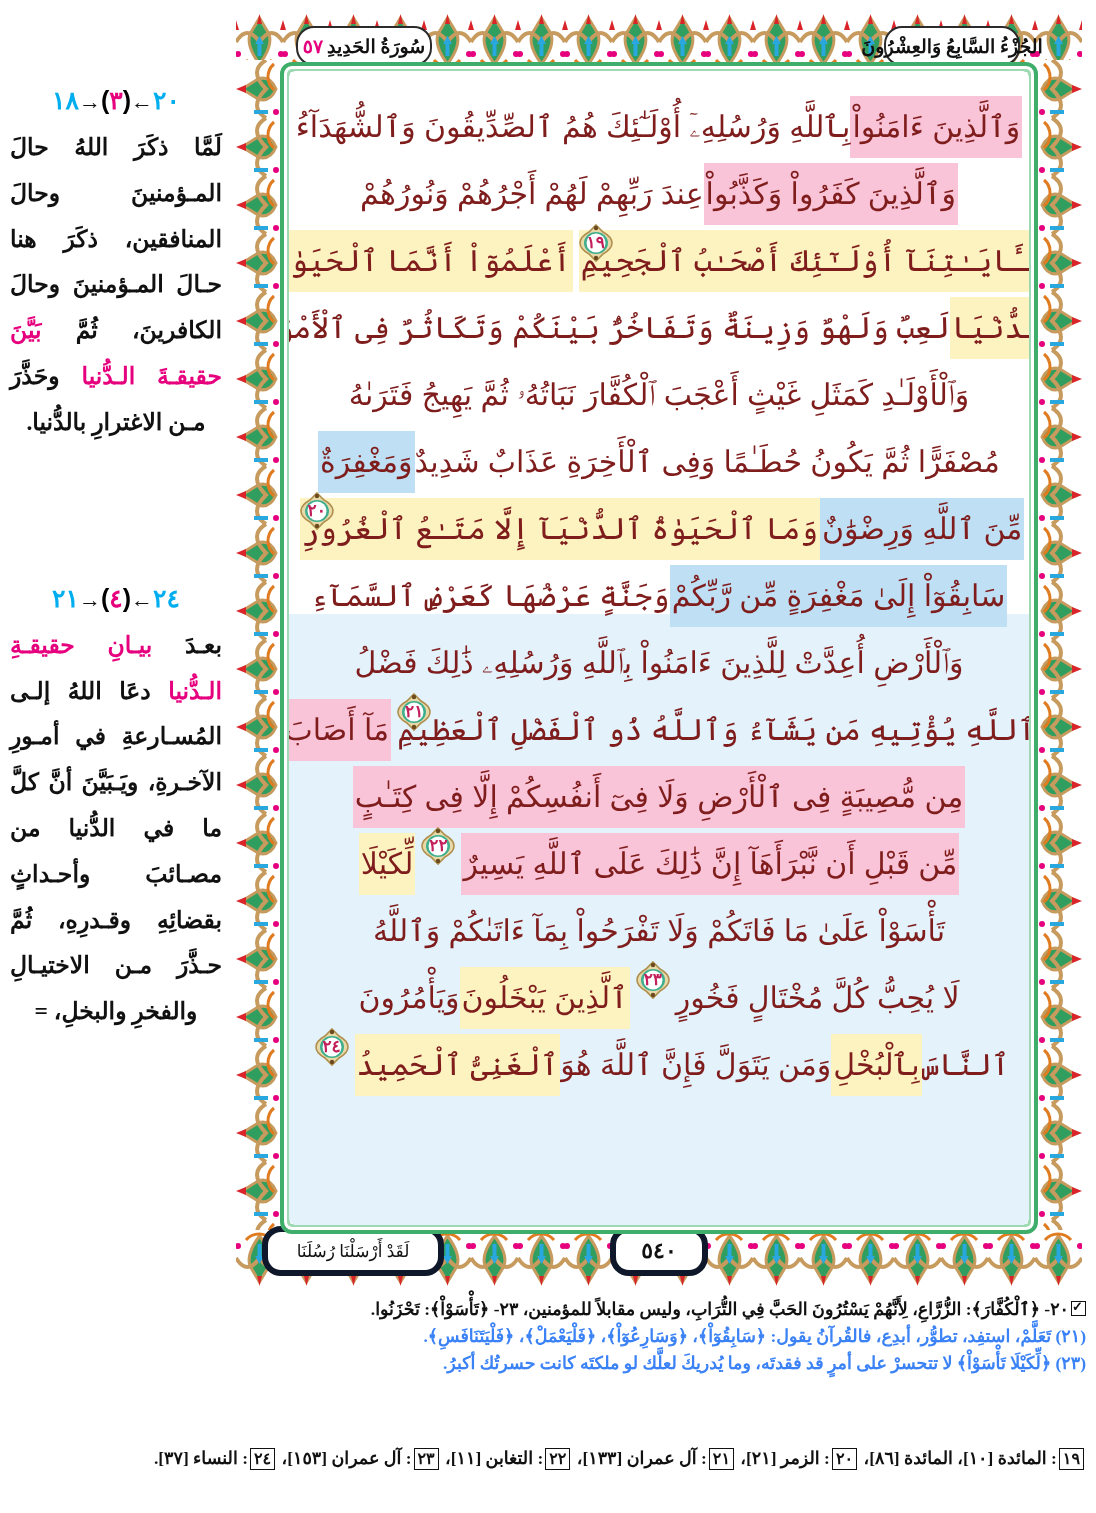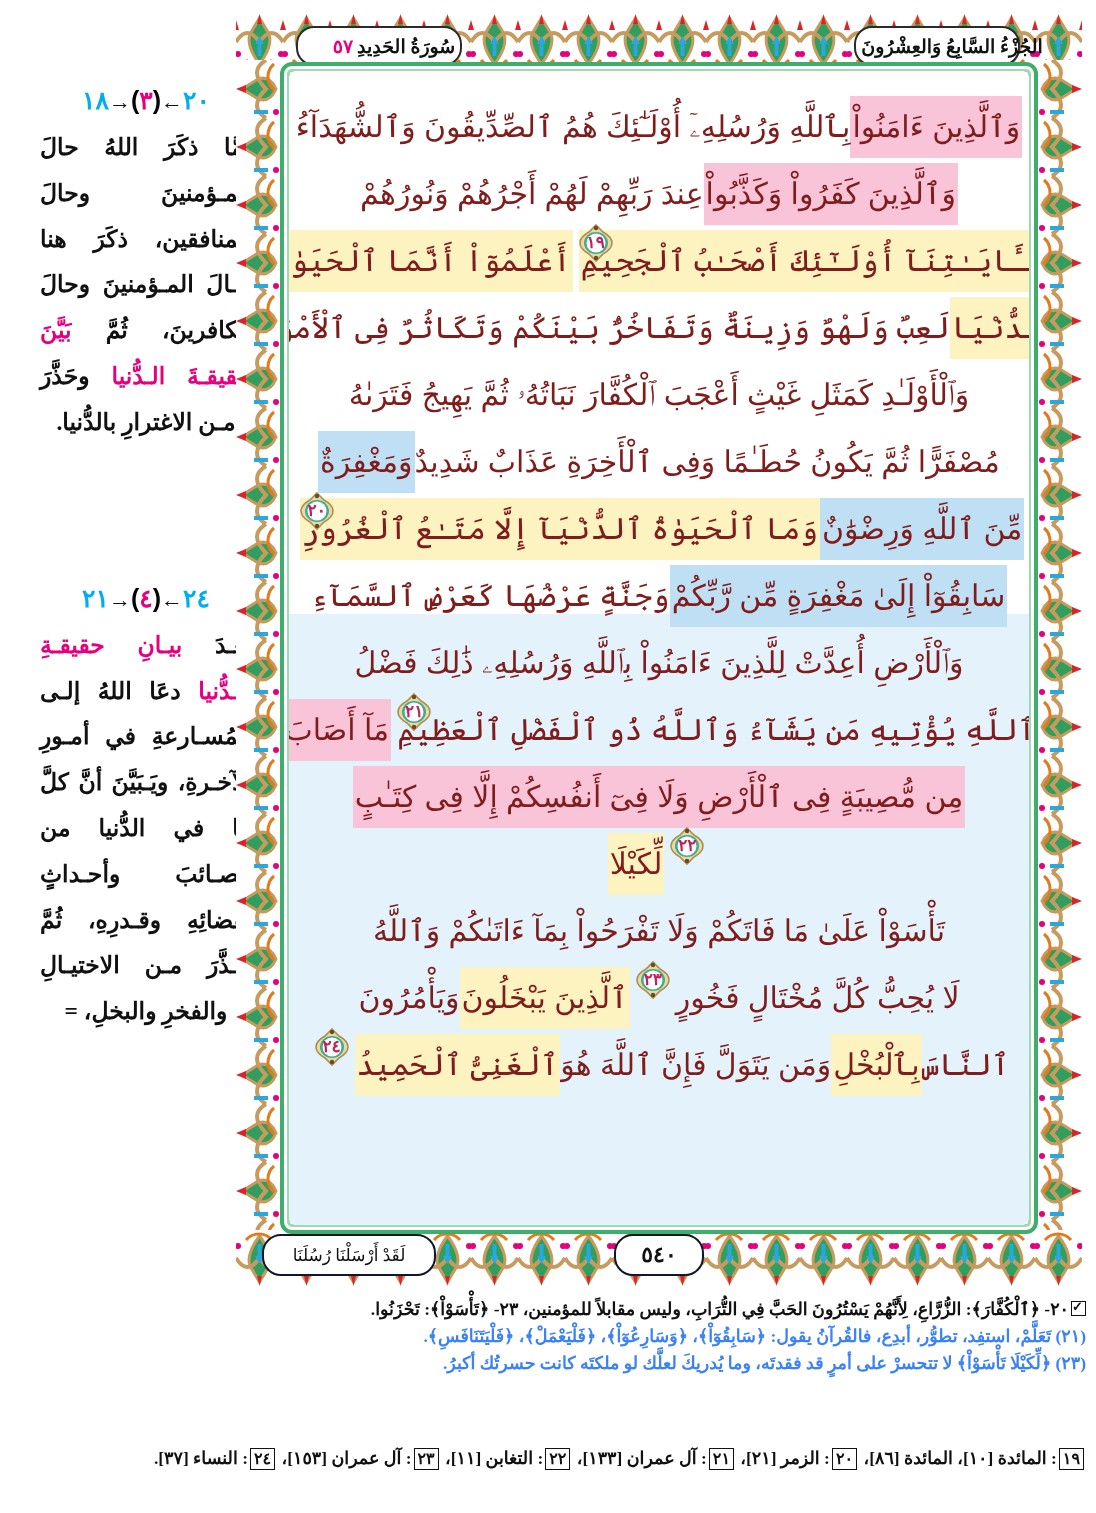--- a/index.html
+++ b/index.html
@@ -1,20 +1,20 @@
 <!DOCTYPE html>
 <html><head>
 <meta charset="utf-8">
 <style>
   html,body{margin:0;padding:0;background:#ffffff;}
   body{width:1096px;height:1513px;position:relative;
        font-family:"Liberation Serif","DejaVu Serif",serif;}
 
   
-  #sidebar{position:absolute;left:0;top:86px;width:236px;height:1140px;direction:rtl;padding-left:30px;}
+  #sidebar{position:absolute;left:0;top:86px;width:236px;height:1140px;direction:rtl;}
   .side-block{padding:0 14px 0 10px;}
   .side-head{font-size:25px;font-weight:bold;text-align:center;letter-spacing:0px;
              white-space:nowrap;margin-bottom:10px;font-family:"Liberation Sans",sans-serif;}
   .side-head .vnum{color:#00aeef;}
   .side-head .arrow{color:#111;font-size:22px;}
   .side-head .gnum{color:#e6007e;}
   .side-body{font-size:23.5px;line-height:1.95;text-align:justify;text-align-last:center;
              color:#111;font-weight:bold;font-family:"Liberation Serif",serif;}
   .pinktext{color:#e6007e;}
   #side-block-2{margin-top:138px;}
@@ -54,28 +54,28 @@
         margin:0 3px;}
   .ayah svg{position:absolute;left:0;top:0;}
   .ayah .num{position:absolute;left:0;top:0;width:40px;height:40px;
              display:flex;align-items:center;justify-content:center;
              font-size:17px;color:#c21f5b;font-weight:bold;
              font-family:"Liberation Sans",sans-serif;}
 
   
   .cart{position:absolute;top:12px;height:36px;background:#fff;border:2px solid #2b2b2b;
         border-radius:18px;display:flex;align-items:center;justify-content:center;
-        font-family:"Liberation Serif",serif;padding-left:30px;}
+        font-family:"Liberation Serif",serif;}
   #cart-surah{left:60px;width:132px;}
   #cart-juz{right:62px;width:132px;}
   .cart .ar{font-size:19px;color:#111;font-weight:bold;white-space:nowrap;direction:rtl;}
   .cart .snum{color:#e6007e;font-size:19px;font-weight:bold;margin-right:4px;}
 
   
-  .fcart{position:absolute;bottom:10px;height:38px;background:#fff;border:2px solid #0f172a;
+  .fcart{position:absolute;bottom:10px;height:38px;background:#fff;border:6px solid #0f172a;
          display:flex;align-items:center;justify-content:center;}
   #fcart-page{left:50%;transform:translateX(-50%);width:86px;border-radius:19px;}
   #fcart-catch{left:26px;width:170px;border-radius:19px;}
   #fcart-page .pg{font-size:22px;font-weight:bold;color:#111;
                   font-family:"Liberation Sans",sans-serif;}
   #fcart-catch .cw{font-size:17px;color:#111;direction:rtl;white-space:nowrap;}
 
   
   #footnotes{position:absolute;left:246px;top:1296px;width:840px;direction:rtl;}
   .fn{font-size:17.5px;line-height:1.55;font-weight:bold;white-space:nowrap;
@@ -268,20 +268,21 @@
                 <circle cx="20" cy="35" r="2.2" fill="#6b4a1e"></circle>
               </svg>
               <span class="num">٢١</span>
             </span>
             <span class="qtext hl hl-pink">مَآ أَصَابَ</span>
           </div>
           <div class="qline">
             <span class="qtext hl hl-pink">مِن مُّصِيبَةٍ فِى ٱلْأَرْضِ وَلَا فِىٓ أَنفُسِكُمْ إِلَّا فِى كِتَـٰبٍ</span>
           </div>
           <div class="qline">
+            <span class="qtext hl hl-pink">مِّن قَبْلِ أَن نَّبْرَأَهَآ إِنَّ ذَٰلِكَ عَلَى ٱللَّهِ يَسِيرٌ</span>
             <span class="ayah">
               <svg width="40" height="40" viewBox="0 0 40 40">
                 <path d="M20 2 L27 9 Q36 14 36 20 Q36 26 27 31 L20 38 L13 31 Q4 26 4 20 Q4 14 13 9 Z" fill="#e8d9a8" stroke="#b08f4e" stroke-width="1.6"></path>
                 <ellipse cx="20" cy="20" rx="12" ry="11" fill="#3fae8e"></ellipse>
                 <ellipse cx="20" cy="20" rx="9.5" ry="9.5" fill="#ffffff"></ellipse>
                 <circle cx="20" cy="5" r="2.2" fill="#6b4a1e"></circle>
                 <circle cx="20" cy="35" r="2.2" fill="#6b4a1e"></circle>
               </svg>
               <span class="num">٢٢</span>
             </span>

